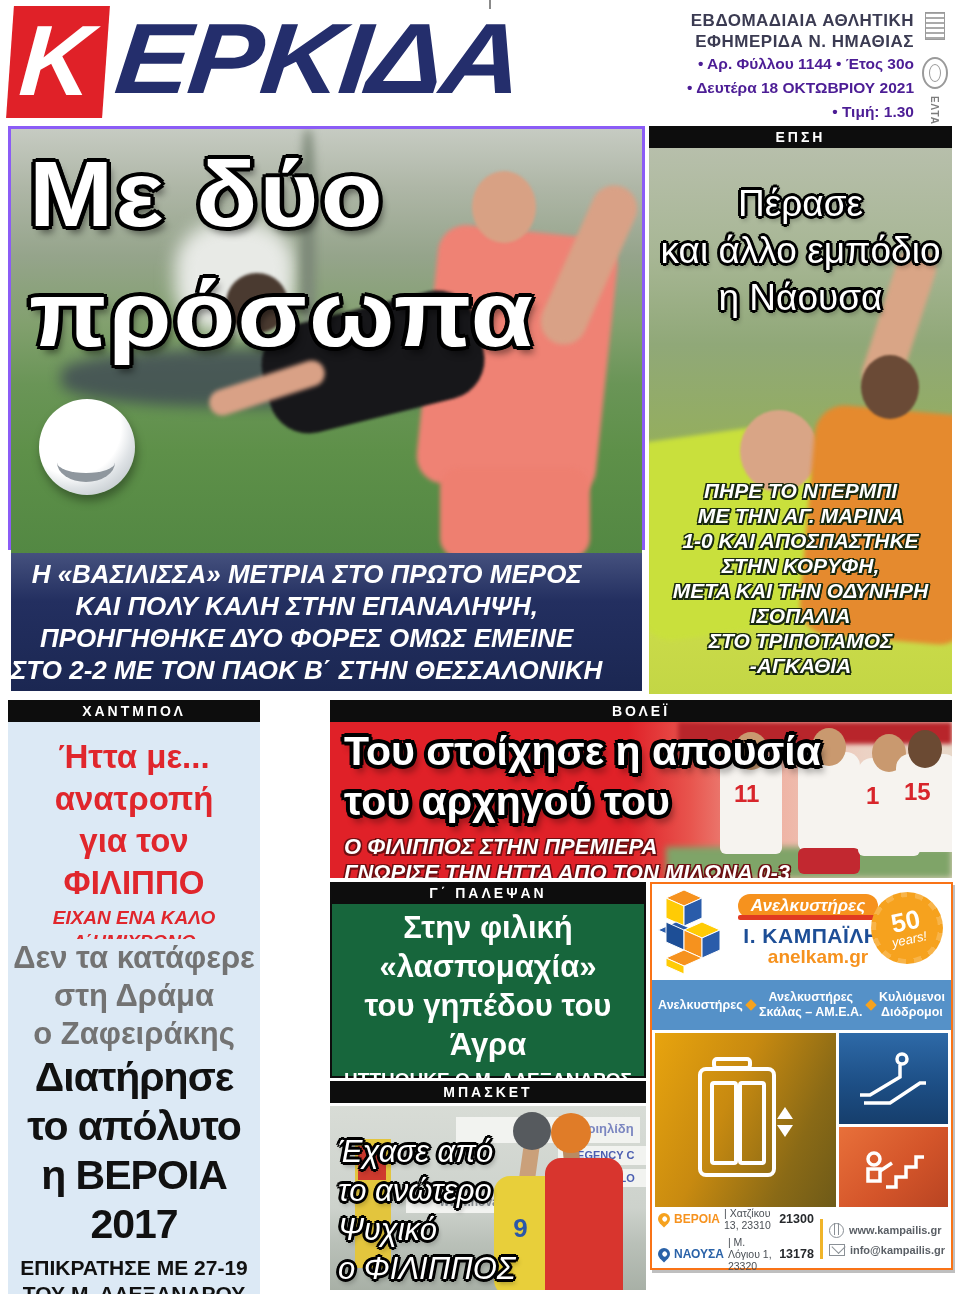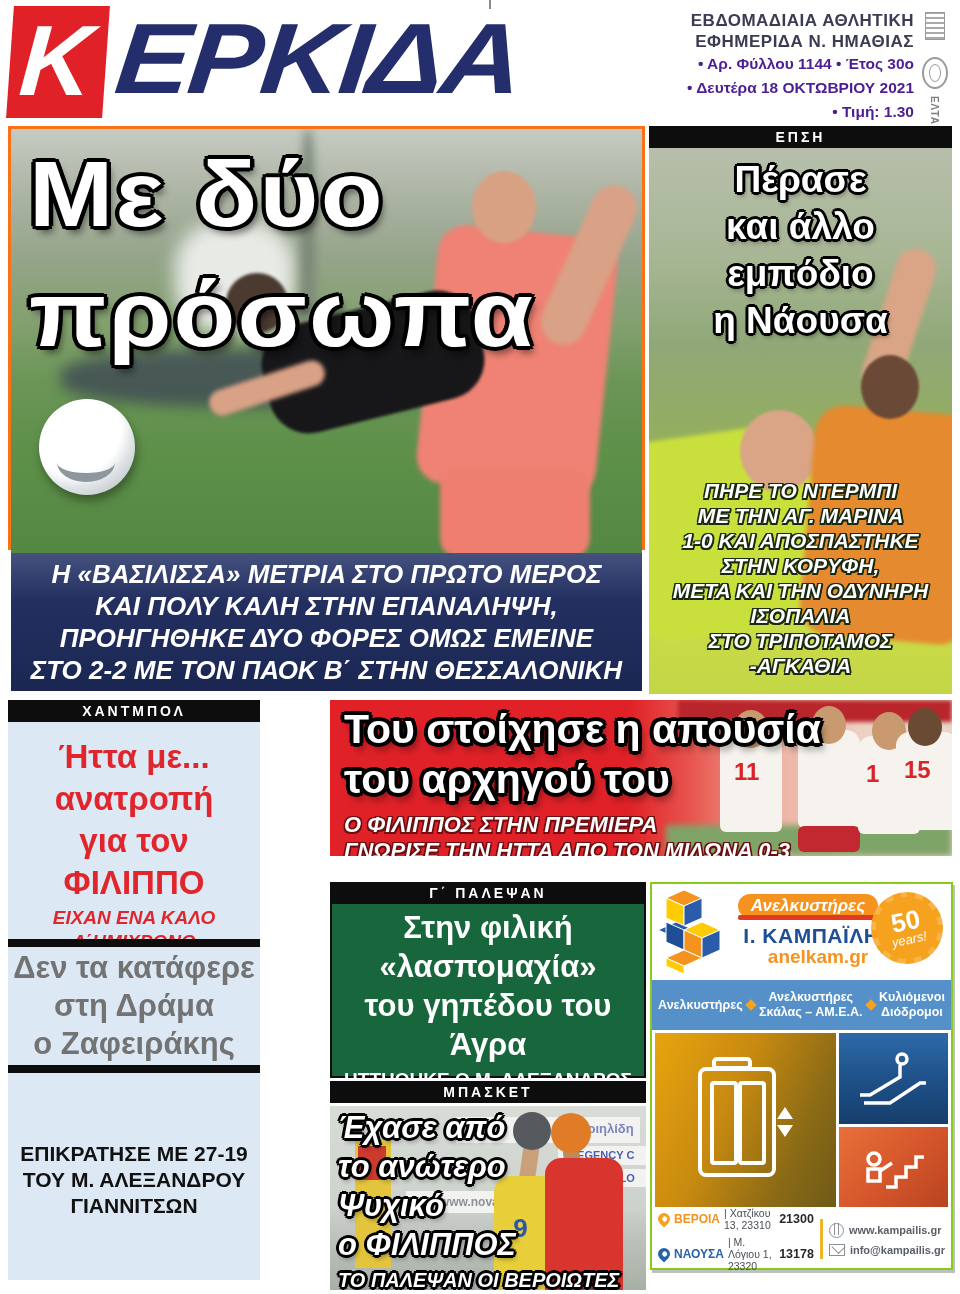--- a/index.html
+++ b/index.html
@@ -25,47 +25,47 @@
   .stamp-word{font-size:10px;font-weight:bold;transform:rotate(90deg);letter-spacing:1px;color:#7d7d7d;}
   .crop-top{left:489px;top:0;width:2px;height:9px;background:#8a8a8a;}
   .crop-bottom{left:528px;top:1276px;width:22px;height:18px;color:#9a9a9a;font-size:22px;line-height:18px;text-align:center;}
   
   .bar{background:#0d0d0d;color:#fff;font-weight:bold;font-size:14px;line-height:22px;height:22px;
        text-align:center;letter-spacing:3px;}
   
   .out-big{color:#fff;font-weight:bold;
     text-shadow:3px 3px 0 #000,-3px 3px 0 #000,3px -3px 0 #000,-3px -3px 0 #000,
                 0 4px 0 #000,4px 0 0 #000,0 -4px 0 #000,-4px 0 0 #000,4px 7px 7px rgba(0,0,0,.45);}
-  .out-med{color:#fff;font-weight:bold;
+  .out-med{color:#fff;font-weight:normal;
     text-shadow:2px 2px 0 #000,-2px 2px 0 #000,2px -2px 0 #000,-2px -2px 0 #000,
-                0 3px 0 #000,3px 0 0 #000,0 -3px 0 #000,-3px 0 0 #000,2px 4px 5px rgba(0,0,0,.4);}
+                0 3px 0 #000,3px 0 0 #000,0 -3px 0 #000,-3px 0 0 #000,2px 4px 5px rgba(0,0,0,.4);margin-top:24px;}
   .out-sm{color:#fff;font-weight:bold;font-style:italic;
     text-shadow:1.5px 1.5px 0 #1a2a10,-1.5px 1.5px 0 #1a2a10,1.5px -1.5px 0 #1a2a10,-1.5px -1.5px 0 #1a2a10,
                 0 2px 0 #1a2a10,2px 0 0 #1a2a10;}
   
-  .main-left{left:8px;top:126px;width:637px;height:424px;border:3px solid #f97316;background:#fff;box-sizing:border-box;}
+  .main-left{left:8px;top:126px;width:637px;height:424px;border:3px solid #8b5cf6;background:#fff;box-sizing:border-box;}
   .main-photo{position:relative;width:100%;height:424px;overflow:hidden;
     background:linear-gradient(180deg,#c6cbc2 0%,#aeb6a6 14%,#95a48b 30%,#82a06e 46%,#6a9557 60%,#5e9049 76%,#538843 100%);}
   .blur-blob{position:absolute;filter:blur(7px);border-radius:40%;}
   .building{left:26%;top:22%;width:120px;height:110px;background:#e8eae6;filter:blur(9px);}
   .bench{left:8%;top:52%;width:420px;height:58px;background:#3c4454;opacity:.75;}
   .post1{left:46%;top:0;width:14px;height:55%;background:#7c8878;filter:blur(5px);}
   .ball{left:28px;bottom:58px;width:96px;height:96px;border-radius:50%;
         background:radial-gradient(circle at 36% 30%,#ffffff 0 52%,#dfe3e6 66%,#a7afb5 100%);box-shadow:2px 6px 10px rgba(0,0,0,.35);}
   .ball-swoosh{position:absolute;left:18px;top:44px;width:58px;height:30px;border-bottom:9px solid #8f979e;border-radius:50%;}
   .p-coral-torso{left:66%;top:24%;width:180px;height:260px;background:#ef8274;border-radius:28px;filter:blur(2px);transform:rotate(6deg);}
   .p-coral-arm{left:88%;top:12%;width:46px;height:170px;background:#d9a186;border-radius:24px;filter:blur(2px);transform:rotate(24deg);}
   .p-coral-head{left:73%;top:10%;width:64px;height:72px;background:#d8a184;border-radius:50%;filter:blur(1.5px);}
   .p-coral-shorts{left:68%;top:80%;width:150px;height:90px;background:#ee7f70;filter:blur(2px);border-radius:20px;}
   .p-black-torso{left:40%;top:42%;width:220px;height:110px;background:#17171a;border-radius:40px;filter:blur(1.5px);transform:rotate(-14deg);}
   .p-black-head{left:34%;top:34%;width:62px;height:60px;background:#4a3a30;border-radius:50%;filter:blur(1.5px);}
   .p-black-arm{left:31%;top:58%;width:120px;height:26px;background:#d9a186;border-radius:14px;filter:blur(2px);transform:rotate(-18deg);}
   .main-headline{left:18px;top:6px;font-size:92px;line-height:1.3;transform:scaleX(1.1);transform-origin:left top;letter-spacing:2px;}
   .main-deck{width:100%;height:138px;background:linear-gradient(180deg,#45517e 0%,#232f60 35%,#1b2752 100%);
-             display:flex;align-items:center;justify-content:center;}
+             display:flex;align-items:center;justify-content:flex-start;}
   .main-deck-text{color:#fff;font-weight:bold;font-style:italic;font-size:26px;line-height:32px;text-align:center;}
   
   .col-right{left:649px;top:126px;width:303px;height:568px;}
   .epsh-photo{position:relative;width:100%;height:546px;overflow:hidden;
     background:linear-gradient(180deg,#b7bfab 0%,#a7b694 20%,#90a878 36%,#94ae5e 54%,#b5ca4e 72%,#cadb49 88%,#c3d645 100%);}
   .n-volt-torso{left:-6%;top:52%;width:190px;height:200px;background:#c9e03c;border-radius:30px;filter:blur(2px);transform:rotate(-8deg);}
   .n-bald-head{left:30%;top:48%;width:78px;height:82px;background:#d9a586;border-radius:50%;filter:blur(1px);}
   .n-orange-torso{left:52%;top:48%;width:170px;height:230px;background:#e58a2e;border-radius:30px;filter:blur(2px);transform:rotate(5deg);}
   .n-orange-arm{left:76%;top:18%;width:40px;height:150px;background:#d9a586;border-radius:20px;filter:blur(2px);transform:rotate(18deg);}
   .n-dark-head{left:70%;top:38%;width:58px;height:64px;background:#6a4a36;border-radius:50%;filter:blur(1px);}
@@ -110,21 +110,21 @@
   .bk-yellow{position:absolute;left:52%;top:38%;width:74px;height:120px;background:#e8cf3a;border-radius:16px;filter:blur(.5px);}
   .bk-ynum{position:absolute;left:58%;top:58%;color:#2a57a8;font-weight:bold;font-size:26px;}
   .bk-red{position:absolute;left:68%;top:28%;width:78px;height:170px;background:#d8352e;border-radius:16px;filter:blur(.5px);}
   .bk-ball{position:absolute;left:70%;top:4%;width:40px;height:40px;border-radius:50%;background:#e07c28;}
   .bk-ball2{position:absolute;left:58%;top:3%;width:38px;height:38px;border-radius:50%;background:#565a5e;}
   .bk-arm1{position:absolute;left:60%;top:6%;width:16px;height:110px;background:#caa07a;border-radius:10px;transform:rotate(8deg);}
   .bk-arm2{position:absolute;left:74%;top:6%;width:16px;height:90px;background:#b98b62;border-radius:10px;transform:rotate(-6deg);}
   .basket-headline{left:8px;top:2px;font-size:31px;line-height:39px;font-style:italic;}
   .basket-deck{left:8px;top:162px;font-size:20px;line-height:25px;font-style:italic;}
   
-  .ad{left:650px;top:882px;width:303px;height:388px;background:#fff;border:2px solid #84cc16;box-sizing:border-box;
+  .ad{left:650px;top:882px;width:303px;height:388px;background:#fff;border:2px solid #f97316;box-sizing:border-box;
       box-shadow:2px 3px 0 rgba(0,0,0,.25);display:flex;flex-direction:column;}
   .ad-head{position:relative;height:96px;}
   .ad-ribbon{position:absolute;left:86px;top:10px;width:170px;}
   .ad-ribbon-pill{background:#f6921e;color:#fff;font-weight:bold;font-style:italic;font-size:17px;line-height:24px;
                   border-radius:12px;text-align:center;width:140px;}
   .ad-ribbon-bar{height:5px;background:#e03a22;margin-top:-3px;border-radius:2px;}
   .ad-company{position:absolute;left:86px;top:40px;width:160px;text-align:center;color:#1d4e96;
               font-weight:bold;font-size:21px;letter-spacing:.5px;}
   .ad-site{position:absolute;left:86px;top:62px;width:160px;text-align:center;color:#f6921e;font-weight:bold;font-size:19px;}
   .ad-badge{position:absolute;right:8px;top:8px;width:72px;height:72px;border-radius:50%;
@@ -227,25 +227,27 @@
     <div class="panel hb1">
       <div class="hb1-headline">Ήττα με...<br>ανατροπή<br>για τον ΦΙΛΙΠΠΟ</div>
       <div class="hb1-deck">ΕΙΧΑΝ ΕΝΑ ΚΑΛΟ<br>Α΄ΗΜΙΧΡΟΝΟ<br>ΟΜΩΣ ΥΠΕΚΥΨΑΝ 30-24<br>ΣΤΗΝ ΚΕΡΚΥΡΑ</div>
     </div>
     <div class="hdiv"></div>
     <div class="panel hb2">
       <div class="hb2-headline">Δεν τα κατάφερε<br>στη Δράμα<br>ο Ζαφειράκης</div>
     </div>
     <div class="hdiv"></div>
     <div class="panel hb3">
+      <div class="hb3-headline">Διατήρησε<br>το απόλυτο<br>η ΒΕΡΟΙΑ 2017</div>
       <div class="hb3-deck">ΕΠΙΚΡΑΤΗΣΕ ΜΕ 27-19<br>ΤΟΥ Μ. ΑΛΕΞΑΝΔΡΟΥ<br>ΓΙΑΝΝΙΤΣΩΝ</div>
     </div>
   </div>
 
   <div class="abs volley">
+    <div class="bar">ΒΟΛΕΪ</div>
     <div class="volley-body">
       <div class="v-topbanner"></div>
       <div class="v-floor"></div>
       <div class="v-player" style="left:390px;top:34px;"></div>
       <div class="v-head" style="left:404px;top:10px;"></div>
       <div class="v-num" style="left:404px;top:58px;">11</div>
       <div class="v-player" style="left:468px;top:30px;"></div>
       <div class="v-head" style="left:482px;top:6px;"></div>
       <div class="v-shorts" style="left:468px;top:126px;"></div>
       <div class="v-player" style="left:528px;top:36px;"></div>

